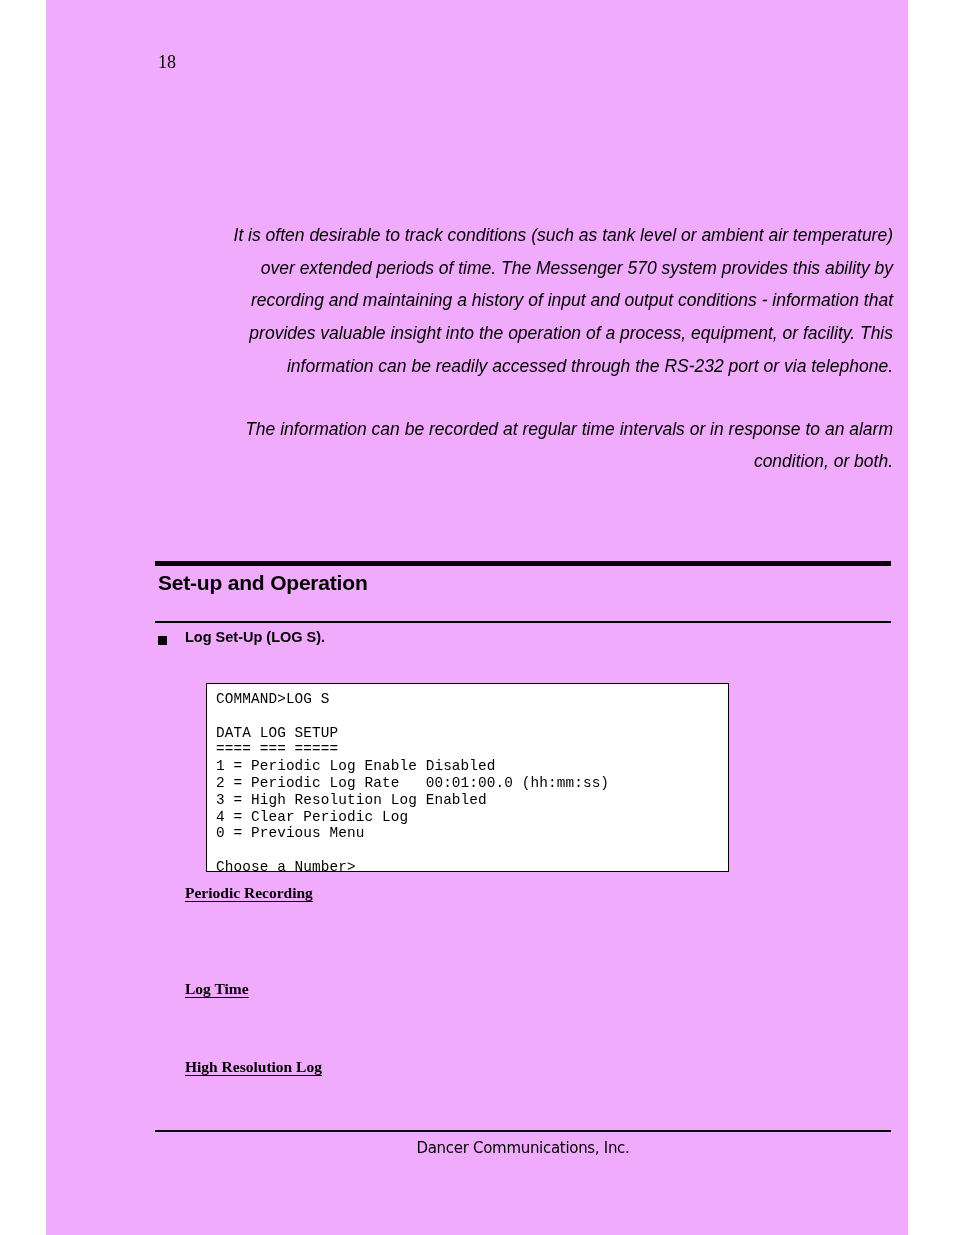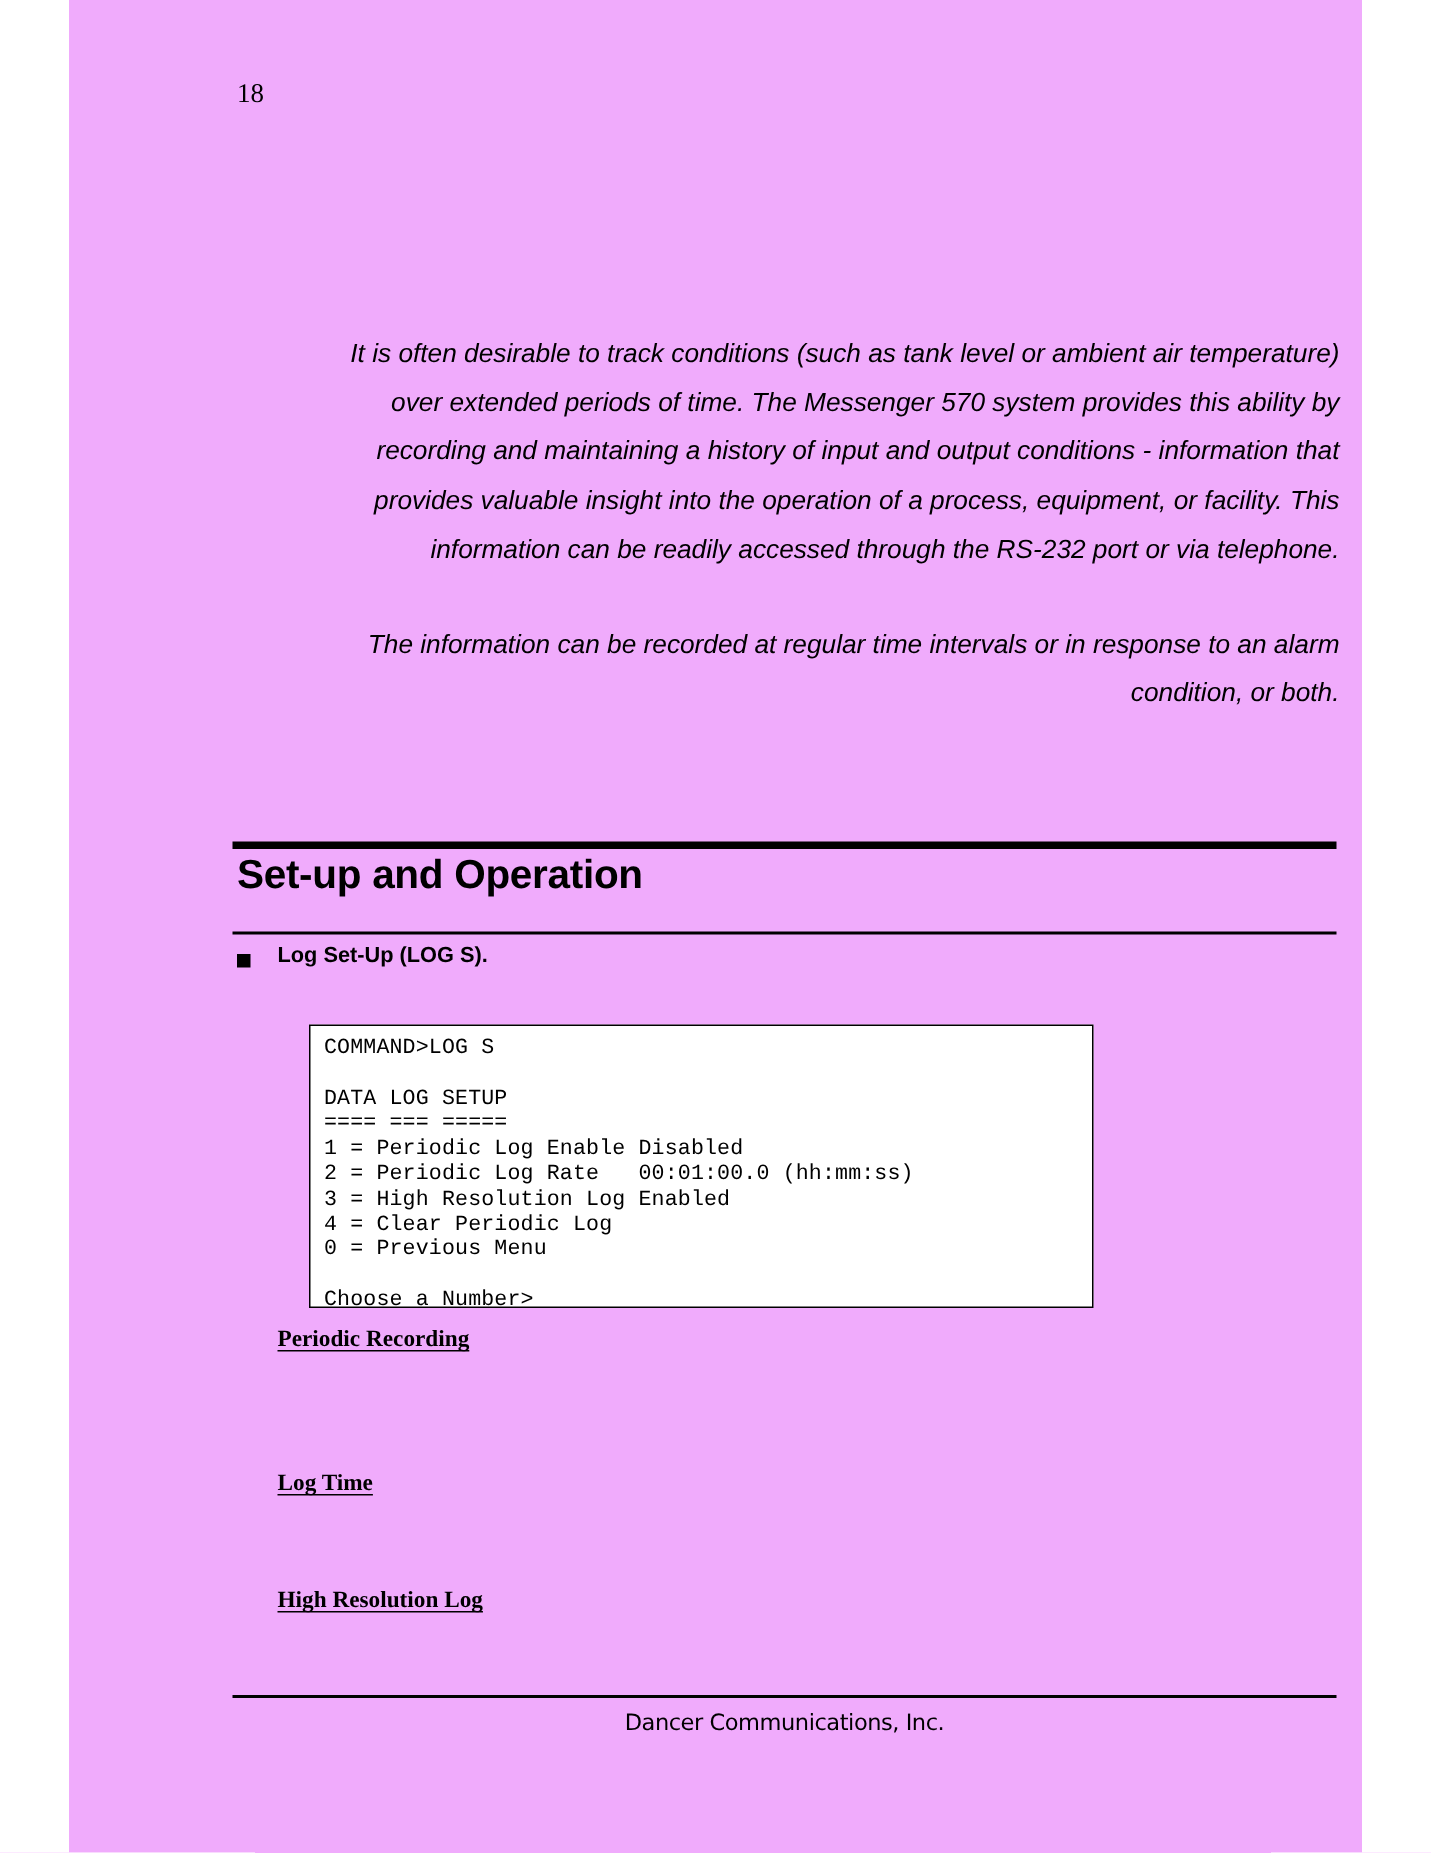--- a/index.html
+++ b/index.html
@@ -60,21 +60,21 @@
     width: 736px;
     height: 5px;
     background: #000;
   }
   .section-heading {
     position: absolute;
     left: 112px;
     top: 570px;
     font-family: "Liberation Sans", sans-serif;
     font-weight: bold;
-    font-size: 27px;
+    font-size: 21px;
     line-height: 26px;
     letter-spacing: -0.2px;
     color: #000;
   }
   .rule-thin {
     position: absolute;
     left: 109px;
     top: 621px;
     width: 736px;
     height: 1.6px;

